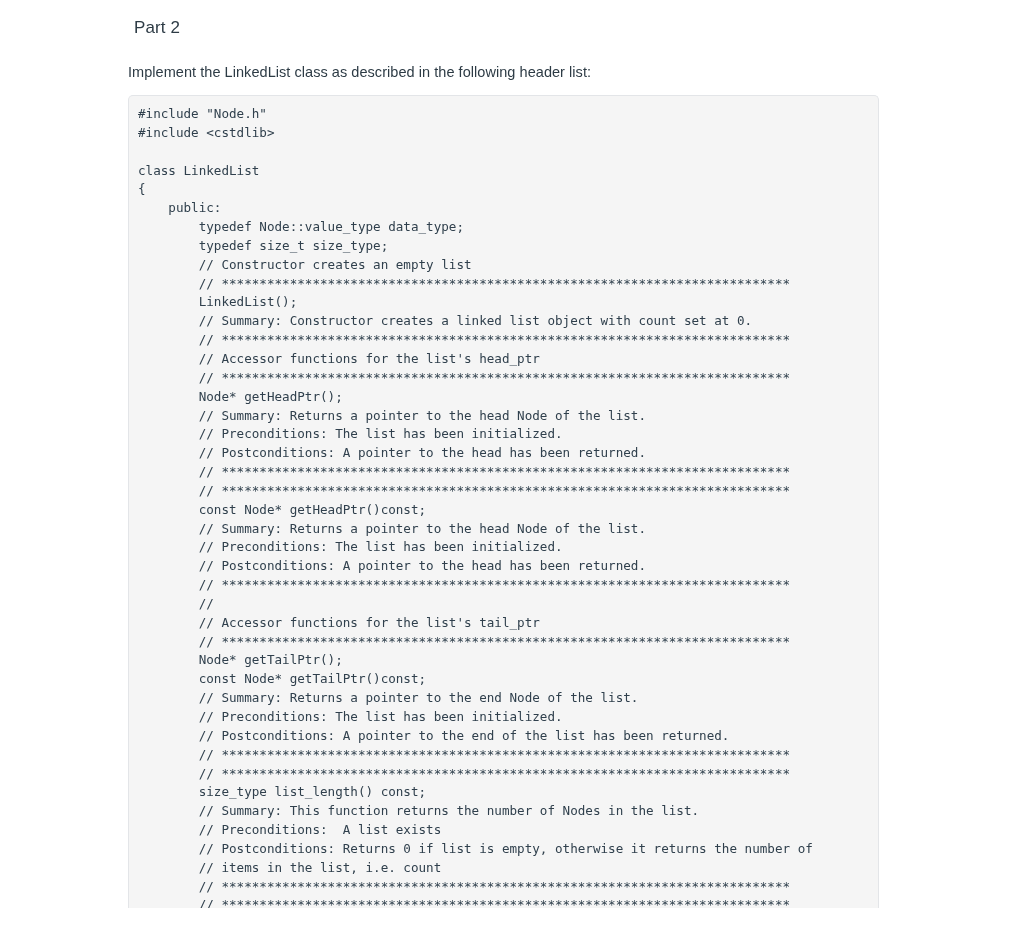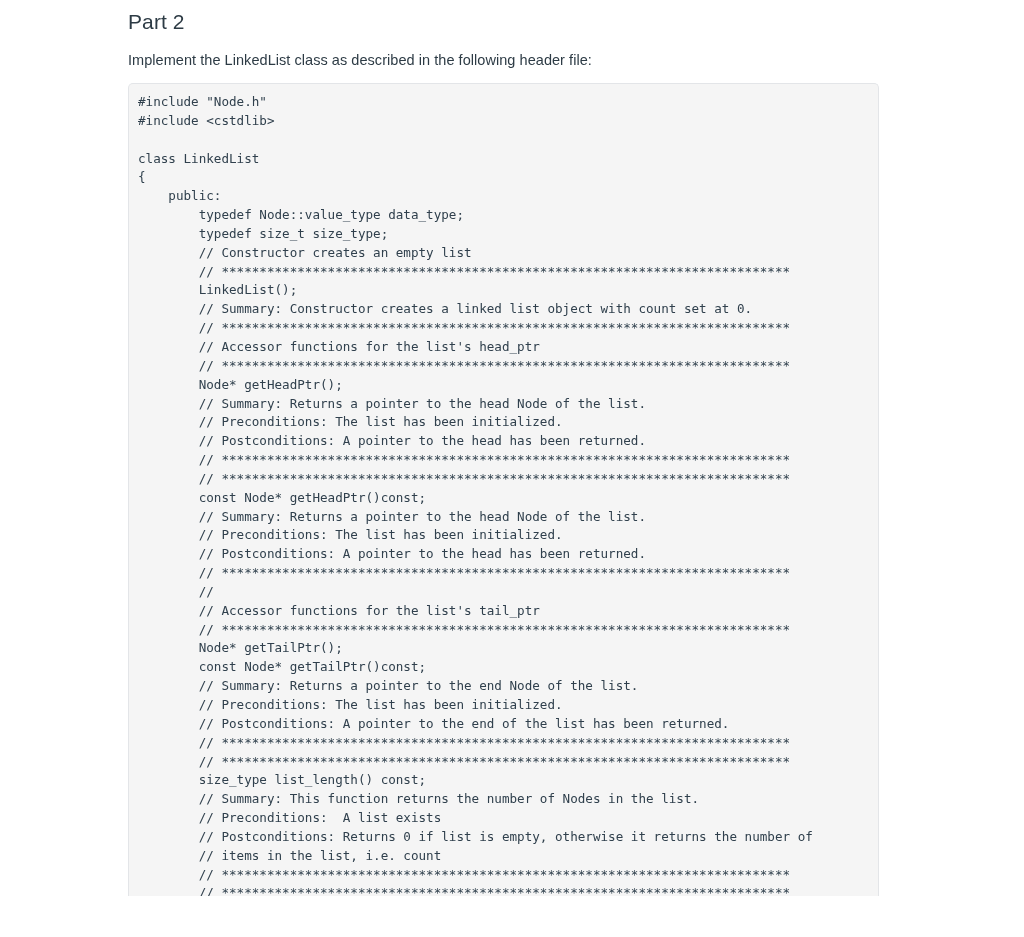--- a/index.html
+++ b/index.html
@@ -22,25 +22,25 @@
     height: 937px;
     box-sizing: border-box;
   }
   .content {
     position: absolute;
     left: 128px;
     top: 0;
     width: 752px;
   }
   .section-heading {
-    font-size: 21px;
+    font-size: 17px;
     font-weight: 400;
     line-height: 22px;
     color: #2d3b45;
-    margin: 0;
+    margin: 6px;
     padding-top: 11px;
     letter-spacing: 0.1px;
   }
   .para {
     font-size: 14.5px;
     font-weight: 400;
     line-height: 20px;
     color: #2d3b45;
     margin: 0;
     letter-spacing: 0.05px;
@@ -76,21 +76,21 @@
   }
 </style>
 </head>
 <body>
 
 <div class="page">
   <div class="content">
 
     <h2 class="section-heading">Part 2</h2>
 
-    <p class="para first-para">Implement the LinkedList class as described in the following header file:</p>
+    <p class="para first-para">Implement the LinkedList class as described in the following header list:</p>
 
 
     <div class="code-block">
       <pre>#include "Node.h"
 #include &lt;cstdlib&gt;
 
 class LinkedList
 {
     public:
         typedef Node::value_type data_type;

